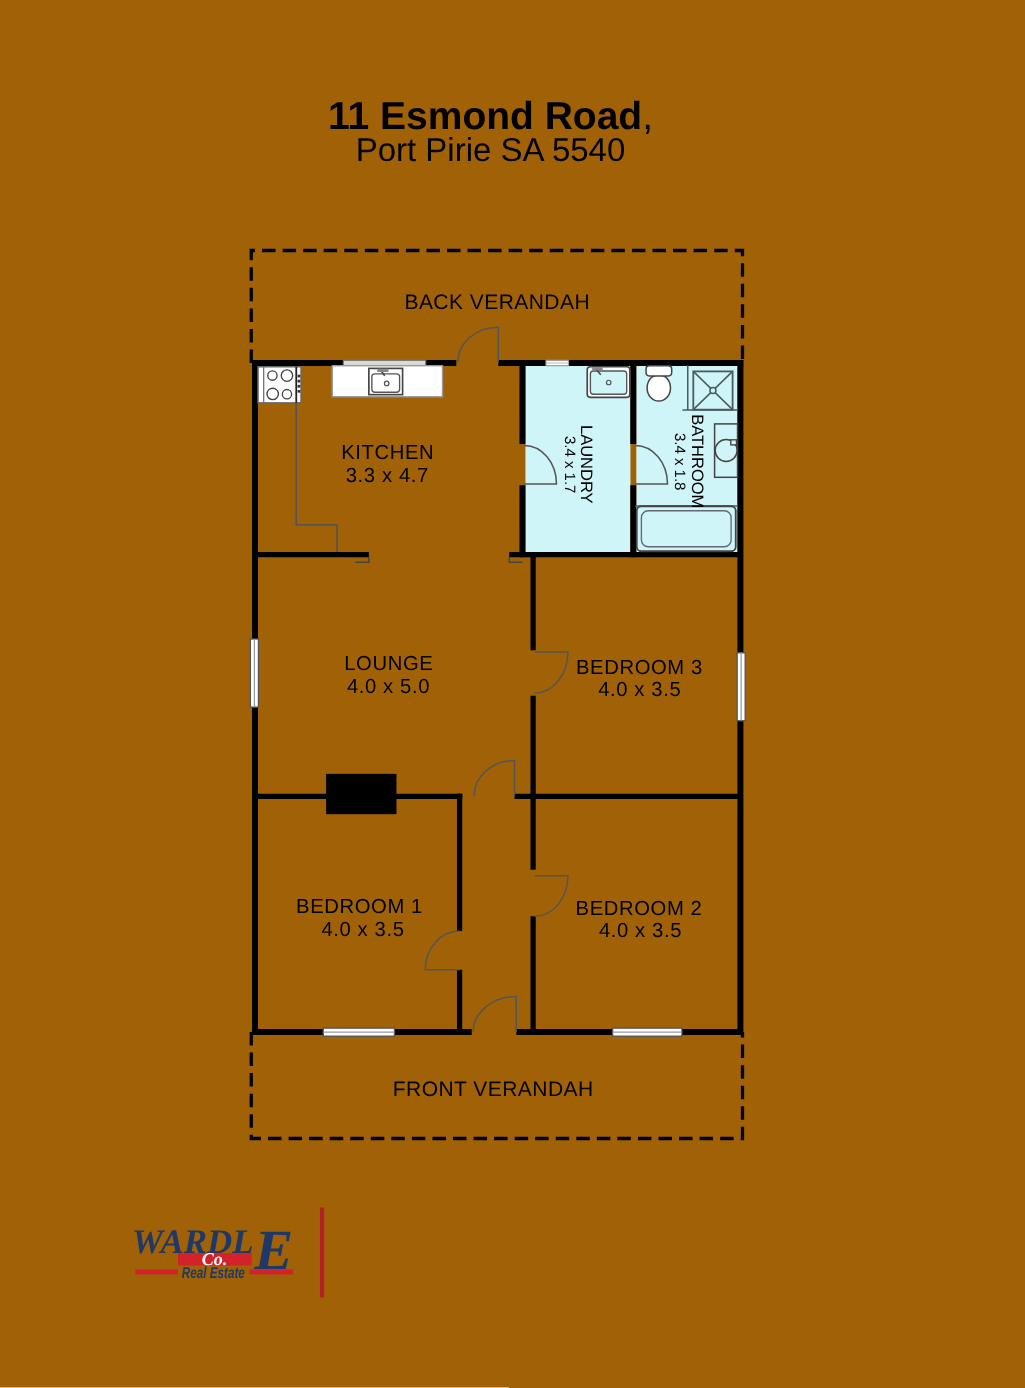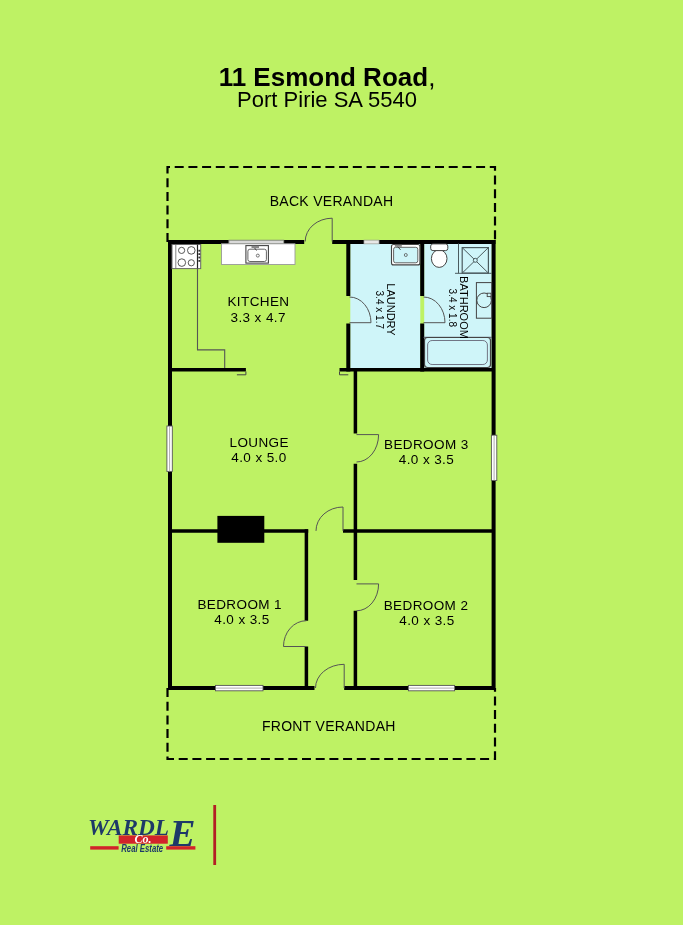--- a/index.html
+++ b/index.html
@@ -1,16 +1,16 @@
 <!DOCTYPE html>
 <html><head>
 <meta charset="utf-8">
 <style>
 html,body{margin:0;padding:0;background:#ffffff;}
-#page{position:relative;width:683px;height:925px;overflow:hidden;background:#bef264;font-family:"Liberation Sans",sans-serif;}
+#page{position:relative;width:683px;height:925px;overflow:hidden;background:#a16207;font-family:"Liberation Sans",sans-serif;}
 .abs{position:absolute;}
 </style>
 </head>
 <body>
 <div id="page">
 
 <div class="abs" style="left:0;top:62px;width:654px;text-align:center;font-size:26px;font-weight:bold;color:#000;">11 Esmond Road<span style="font-weight:normal">,</span></div>
 
 <div class="abs" style="left:0;top:87px;width:654px;text-align:center;font-size:22px;color:#000;">Port Pirie SA 5540</div>
 

